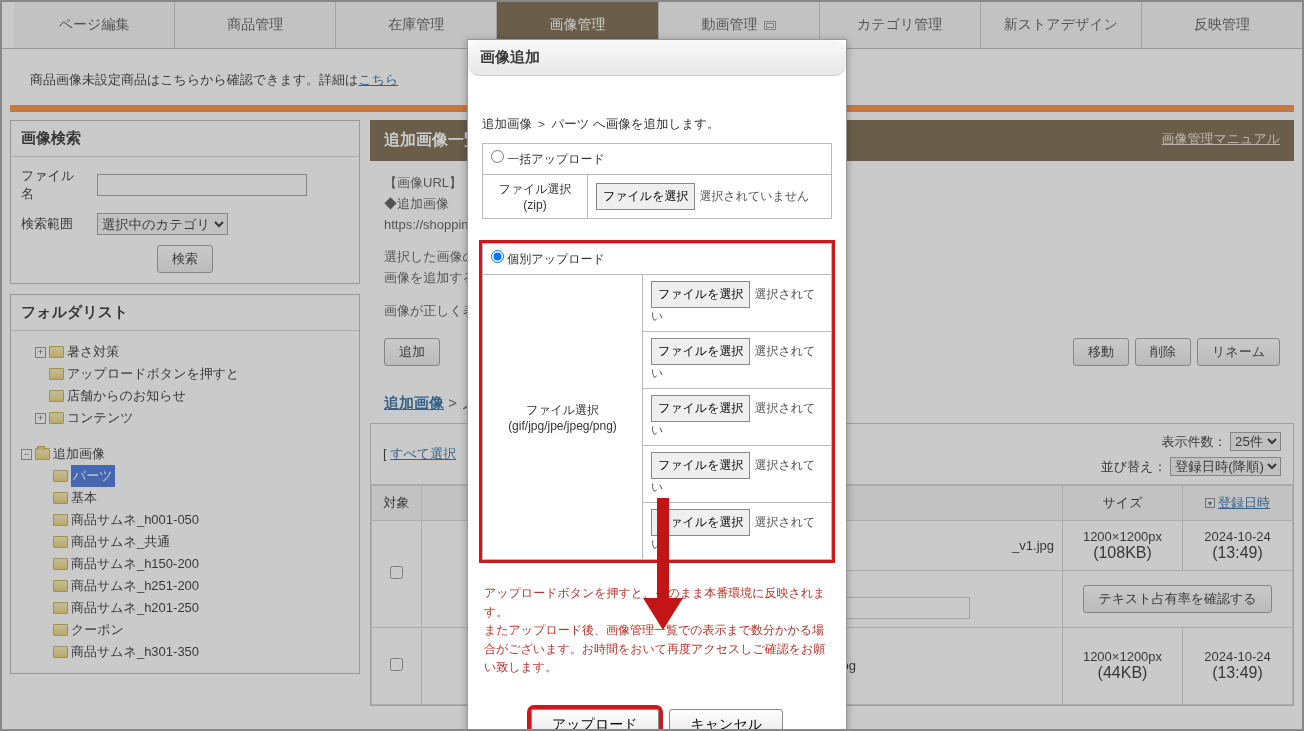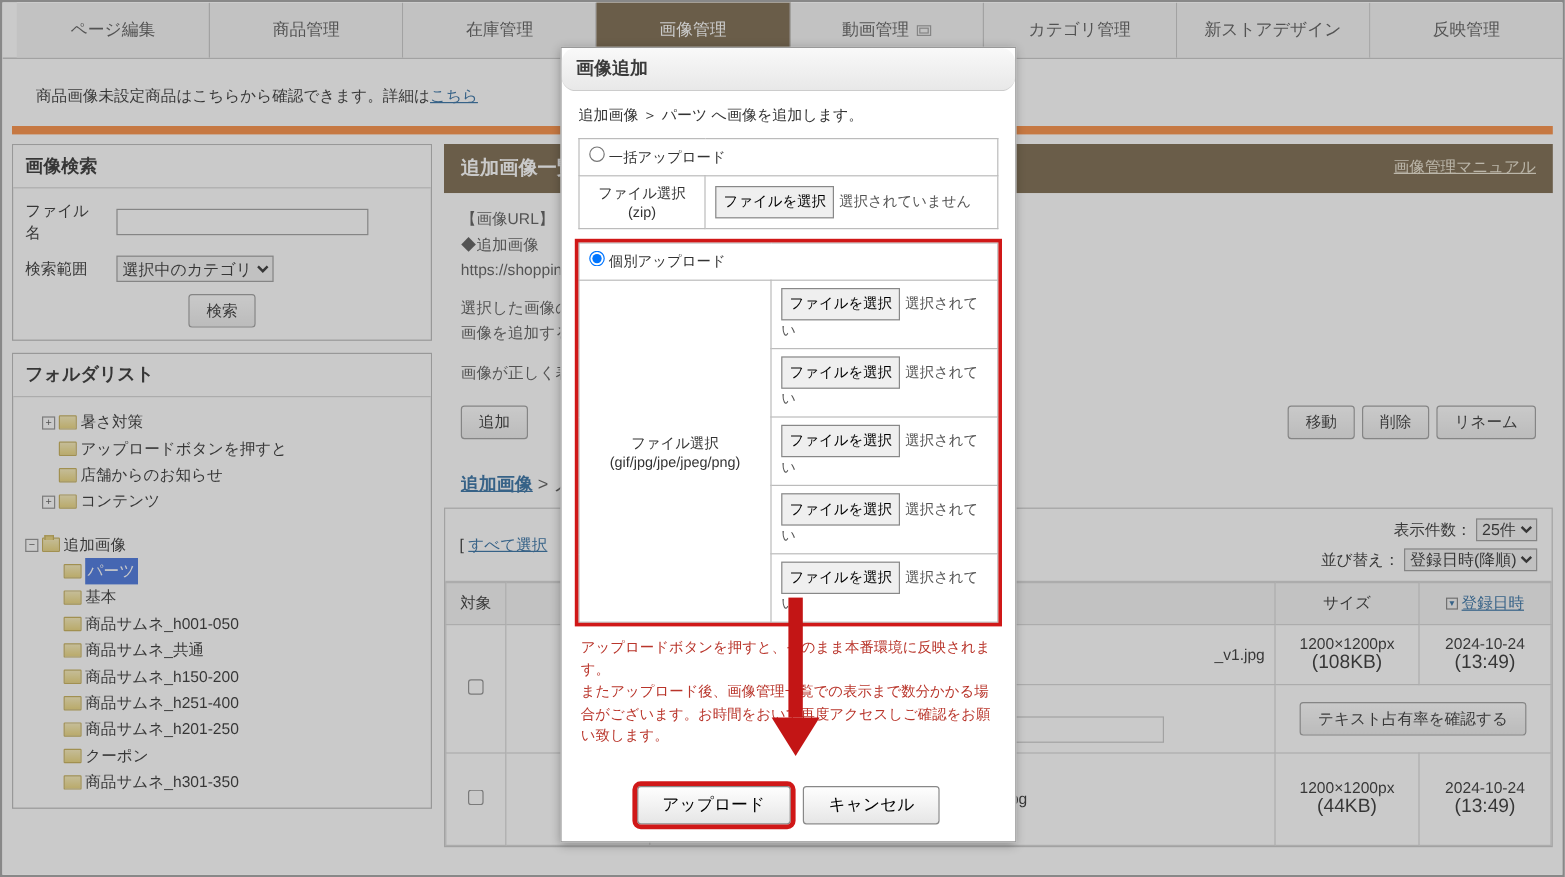--- a/index.html
+++ b/index.html
@@ -45,22 +45,22 @@
     .tbl th { background:#f1f1f1; font-weight:normal;}
     .tbl th.srt { color:#004c8c; text-decoration:underline; cursor:pointer;}
     .tbl th.srt .arrw{ display:inline-block; width:10px; height:10px; border:1px solid #666; font-size:7px; line-height:9px; vertical-align:middle; margin-right:3px;}
     .thumb { width:28px; height:60px; background: linear-gradient(#f9f0ee,#f5ded9); margin:0 auto;}
     .urlbox { border:1px solid #bbb; width:420px; height:22px; padding:2px 6px;}
     .small {font-size: 16px}
     
     .modal { position:absolute; top:37px; left:465px; width:380px; background:#fff; z-index:100; border:1px solid #999; box-shadow: 0 2px 8px rgba(0,0,0,0.3);}
     .m-title { background: linear-gradient(#f9f9f9,#e8e8e8); padding:8px 12px; font-weight:bold; font-size:15px; color:#3b3b3b; border-bottom:1px solid #ccc;border-radius:12px;}
     .m-body { padding: 12px 14px; font-size:12.5px; color:#333;}
-    .m-body p.path { margin-bottom:10px;}
-    .up-tbl { width:100%; border-collapse:collapse; font-size:12px; margin-bottom: 11px;}
+    .m-body p.path { margin-bottom:10px;margin-top:28px;}
+    .up-tbl { width:100%; border-collapse:collapse; font-size:12px; margin-bottom: 24px;}
     .up-tbl td { border:1px solid #bbb; padding:6px 8px; vertical-align:middle;}
     .up-tbl td.rad { padding:6px 8px;}
     .hilite { outline: 3px solid #d01818; }
     .up-tbl .fbtn { border:1px solid #888; background:#efefef; padding:4px 6px; font-size:12px; cursor:pointer;}
     .up-tbl .nf { color:#555; font-size:12px; margin-left:4px;}
     .note { color:#b9352b; font-size:12px; line-height:1.55; margin: 10px 2px 20px; position:relative;}
     .m-btns { text-align:center; padding-bottom:14px;}
     .m-btns .btn { padding: 6px 20px; font-size:14px;}
     .m-btns .btn.primary { outline: 4px solid #d01818;}
     .arrow { position:absolute; width:26px; height:130px; left:182px; top:458px; z-index:101;}
@@ -157,21 +157,21 @@
                 <span class="lbl">商品サムネ_共通</span>
               </li>
             <li>
                 <span class="tog blank"></span>
                 <span class="folder-ico"></span>
                 <span class="lbl">商品サムネ_h150-200</span>
               </li>
             <li>
                 <span class="tog blank"></span>
                 <span class="folder-ico"></span>
-                <span class="lbl">商品サムネ_h251-400</span>
+                <span class="lbl">商品サムネ_h251-200</span>
               </li>
             <li>
                 <span class="tog blank"></span>
                 <span class="folder-ico"></span>
                 <span class="lbl">商品サムネ_h201-250</span>
               </li>
             <li>
                 <span class="tog blank"></span>
                 <span class="folder-ico"></span>
                 <span class="lbl">クーポン</span>

